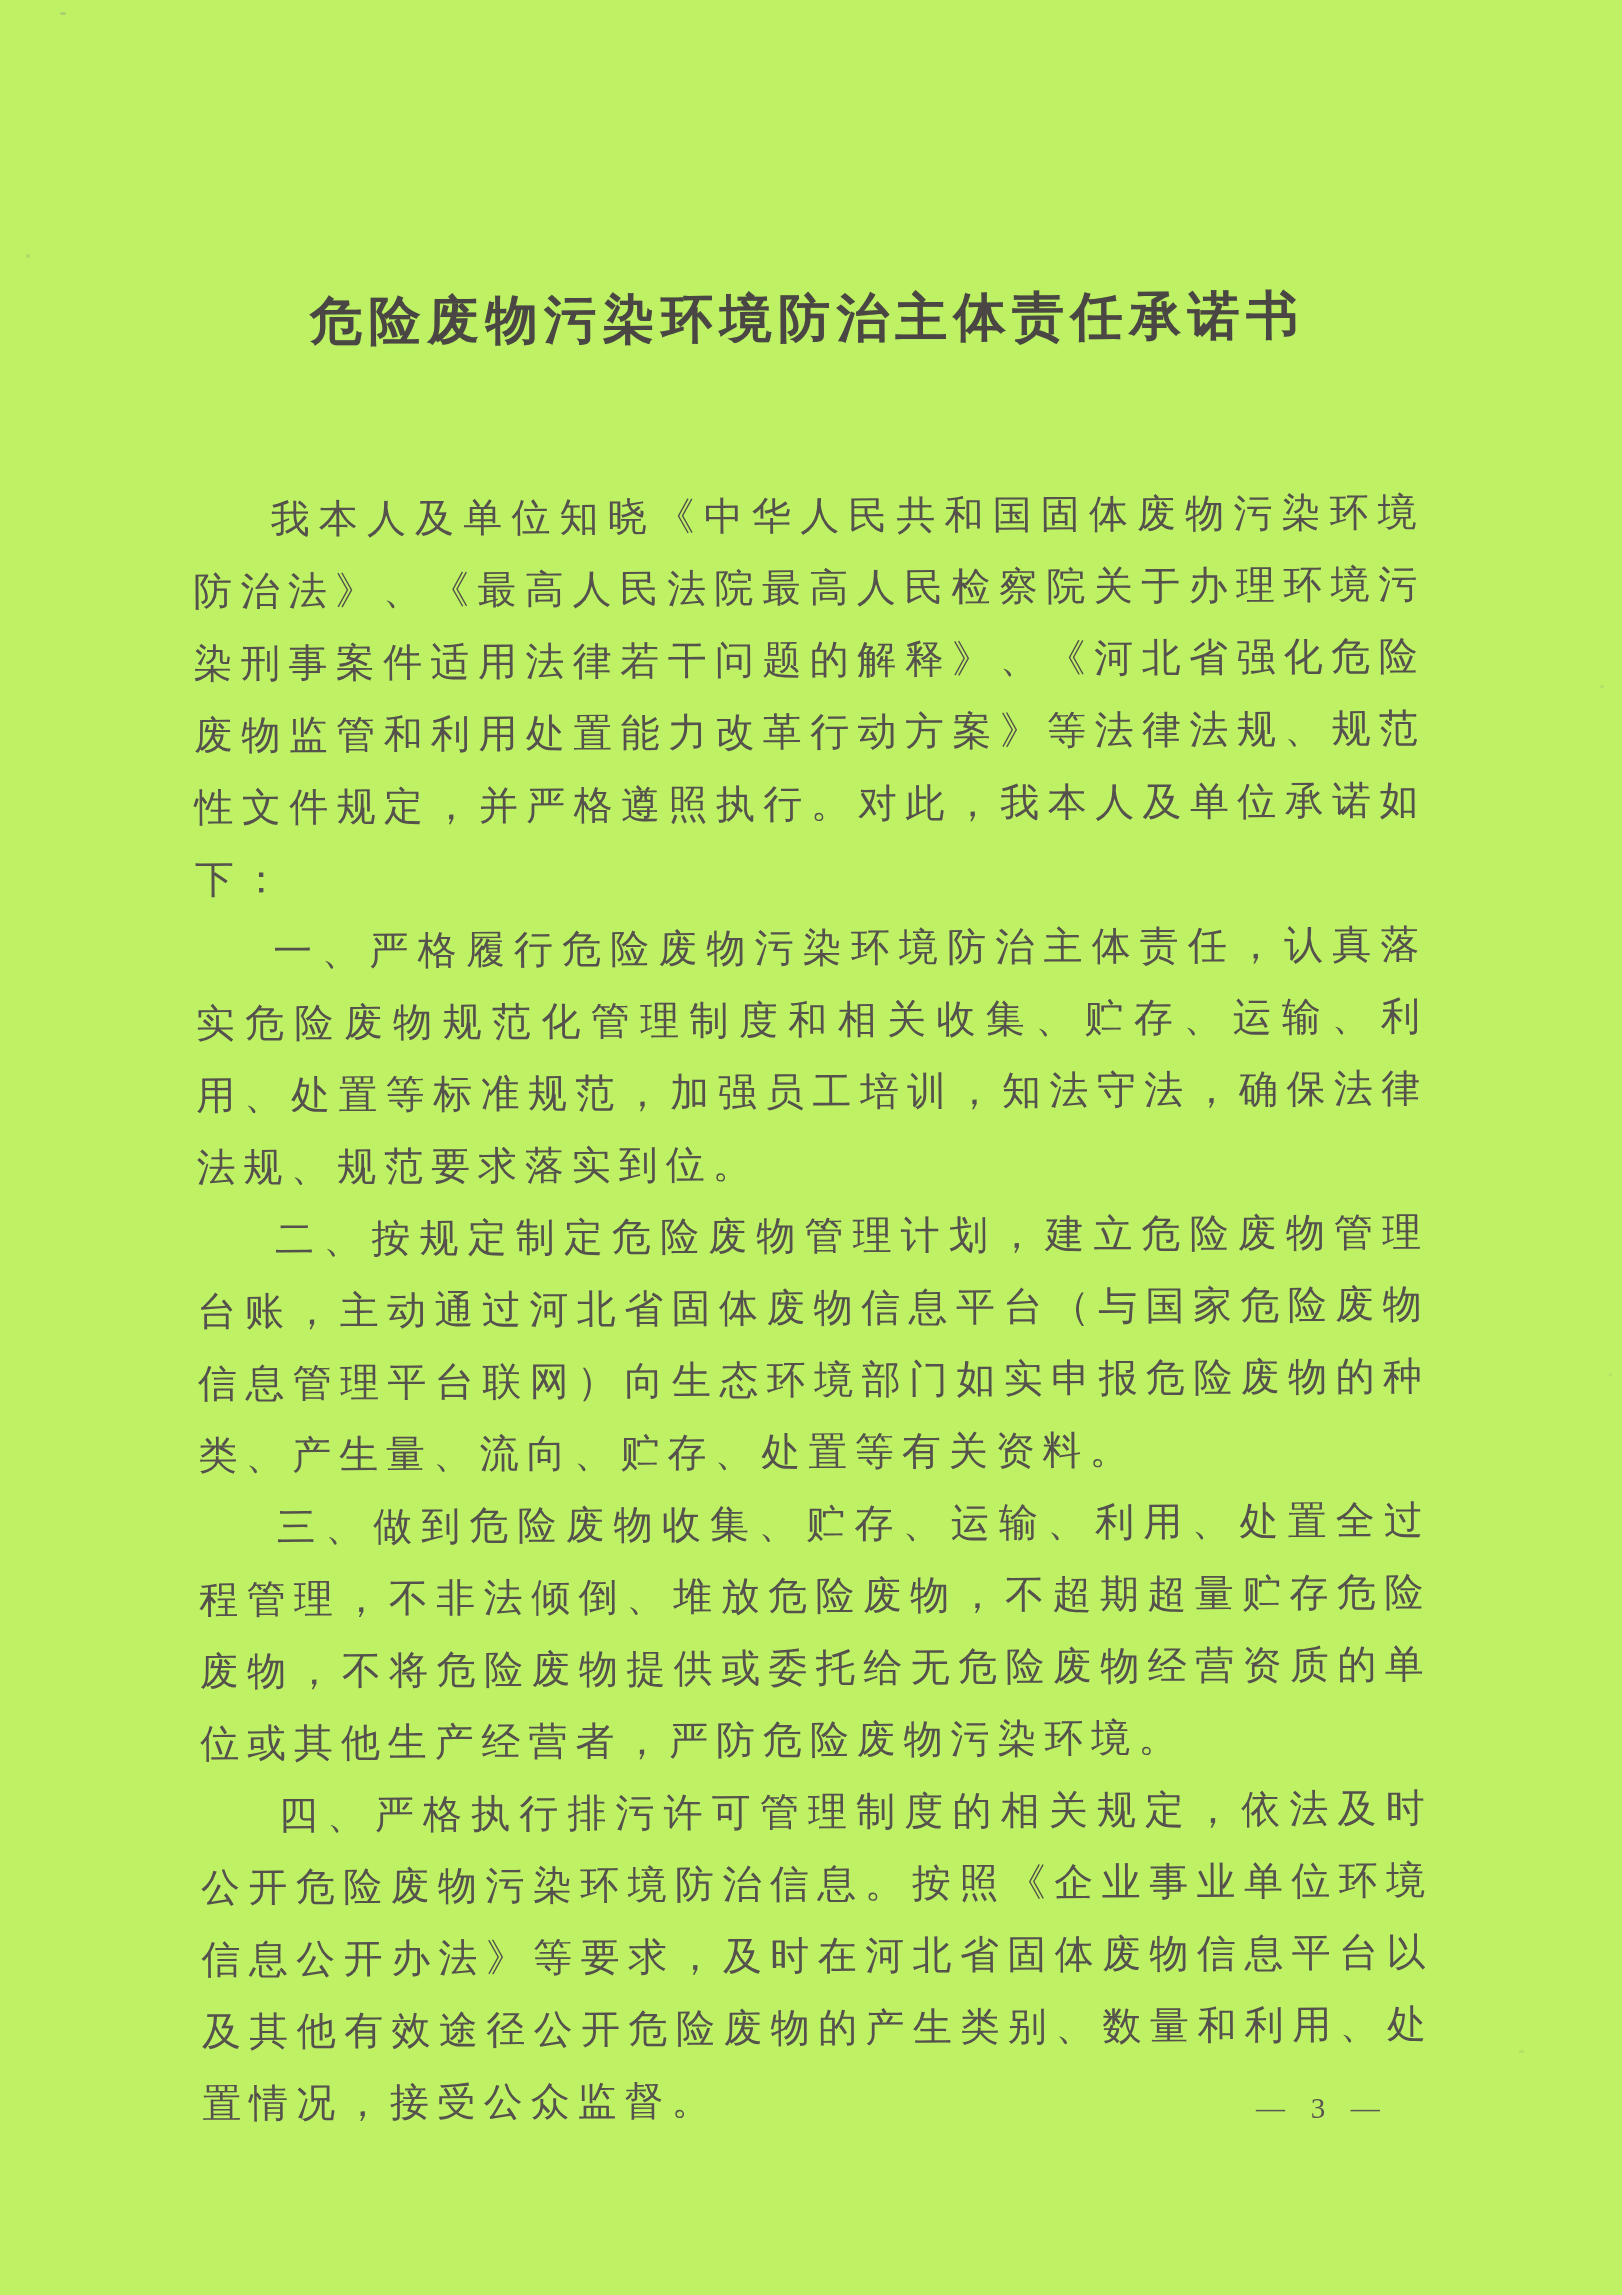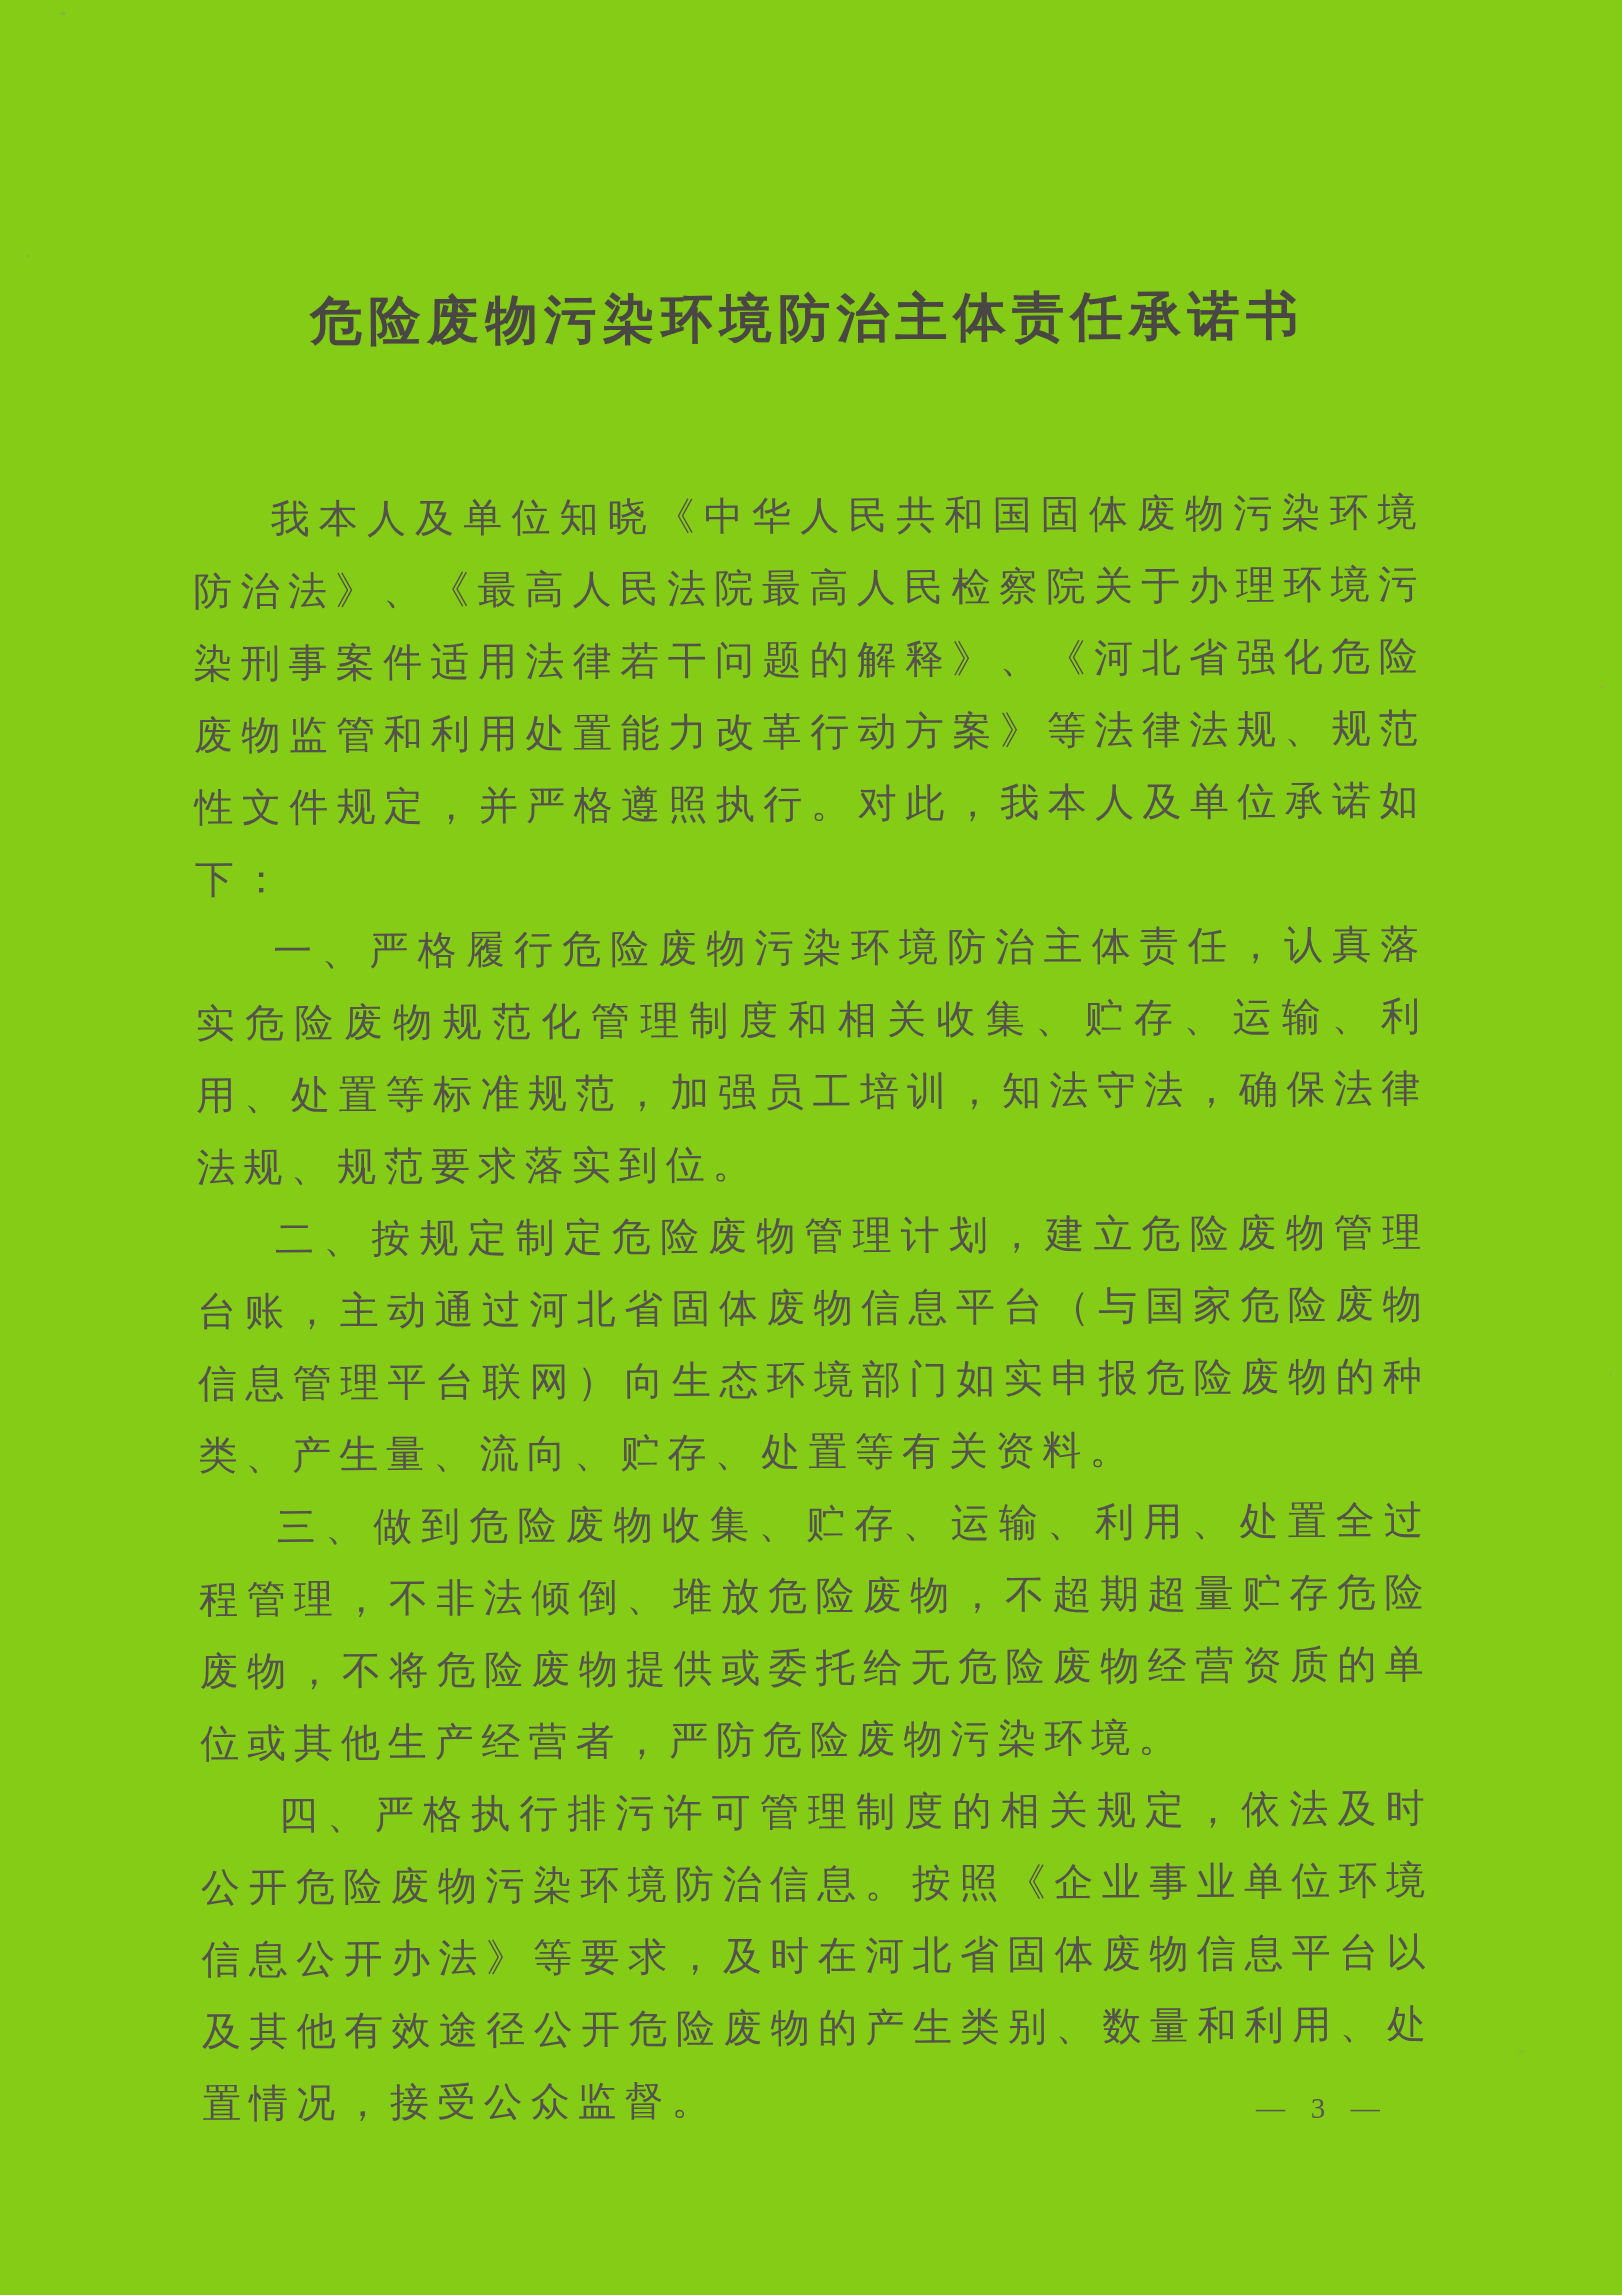--- a/index.html
+++ b/index.html
@@ -5,21 +5,21 @@
   html, body {
     margin: 0;
     padding: 0;
     background: #e9e9e9;
   }
   .page {
     position: relative;
     width: 1623px;
     height: 2295px;
     margin: 0 auto;
-    background: #84cc16;
+    background: #bef264;
     overflow: hidden;
     font-family: "Liberation Serif", "DejaVu Serif", serif;
   }
   .content {
     position: absolute;
     left: 196px;
     right: 195px;
     top: 0;
     transform: rotate(-0.35deg);
     transform-origin: 50% 50%;

